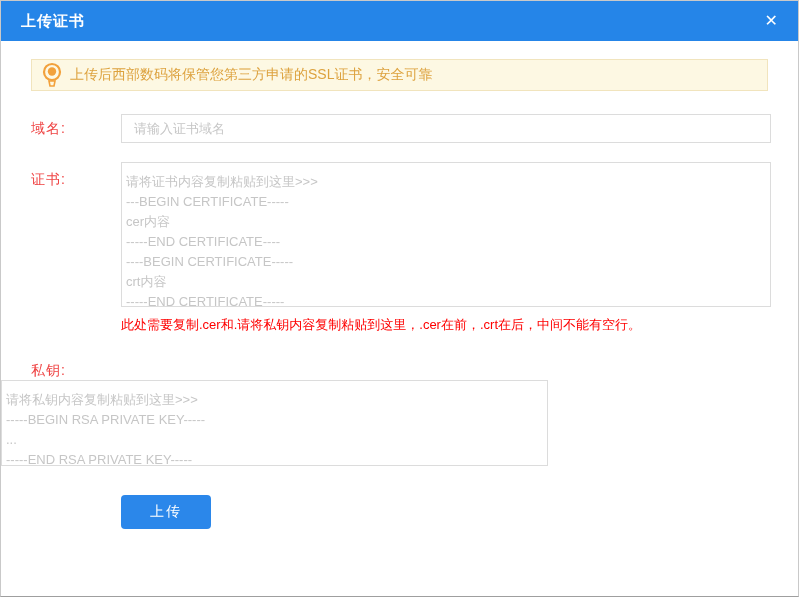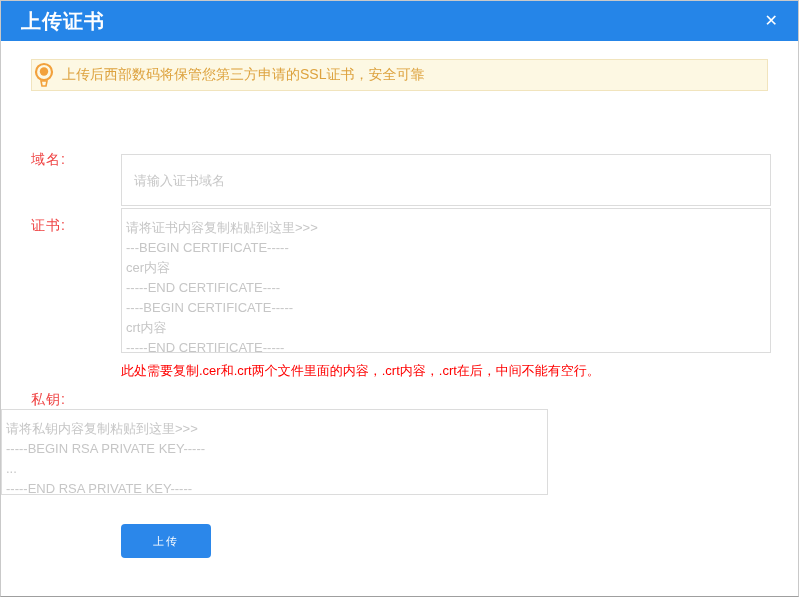--- a/index.html
+++ b/index.html
@@ -20,75 +20,74 @@
   
   .header {
     height: 40px;
     background: #2585e8;
     display: flex;
     align-items: center;
     padding: 0 20px;
   }
   .header .title {
     color: #fff;
-    font-size: 20px;
+    font-size: 15px;
     font-weight: bold;
     letter-spacing: 1px;
   }
   .header .close {
     margin-left: auto;
     color: #fff;
     font-size: 16px;
     font-weight: bold;
     cursor: pointer;
     line-height: 1;
   }
   
   .banner {
     margin: 18px 30px 0 30px;
     height: 32px;
     background: #fdf8e3;
     border: 1px solid #f1e4bd;
     display: flex;
     align-items: center;
-    padding: 0 2px;
+    padding: 0 10px;
   }
   .banner .bulb { display: inline-flex; margin-right: 8px; }
   .banner .banner-text {
     color: #dda23e;
     font-size: 14px;
   }
   
   .form { margin-top: 23px; }
   .row { display: flex; align-items: flex-start; }
   .row.center { align-items: center; }
-  .row + .row { margin-top: 2px; }
+  .row + .row { margin-top: 19px; }
   .row label {
     width: 120px;
     padding-left: 30px;
     font-size: 14px;
     color: #ef4444;
     letter-spacing: 1px;
   }
   .row.center label { padding-top: 0; }
   .row.top label { padding-top: 9px; }
   .field-col { width: 650px; }
   input.field, textarea.field {
     width: 650px;
     border: 1px solid #dcdcdc;
     background: #fff;
     font-family: "Liberation Sans", "DejaVu Sans", sans-serif;
     font-size: 13px;
     color: #333;
     outline: none;
   }
   input.field {
-    height: 52px;
+    height: 29px;
     padding: 0 12px;
-    margin-top: 40px;
   }
   textarea.field {
     resize: none;
     overflow: hidden;
     padding: 9px 4px;
     line-height: 20px;
     display: block;
   }
   textarea.cert { height: 145px; }
   textarea.pkey { height: 86px; width: 547px; }
@@ -102,21 +101,21 @@
     color: #fe0000;
   }
   .pkey-row { margin-top: 25px; flex-direction: column; }
   .upload-btn {
     display: block;
     margin: 29px 0 0 120px;
     width: 90px;
     height: 34px;
     background: #2b87ea;
     color: #fff;
-    font-size: 11px;
+    font-size: 14px;
     font-family: "Liberation Sans", "DejaVu Sans", sans-serif;
     border: none;
     border-radius: 4px;
     cursor: pointer;
     letter-spacing: 2px;
   }
 </style>
 </head>
 <body>
 
@@ -148,21 +147,21 @@
     <div class="row top">
       <label>证书:</label>
       <div class="field-col">
         <textarea class="field cert" placeholder="请将证书内容复制粘贴到这里&gt;&gt;&gt;
 ---BEGIN CERTIFICATE-----
 cer内容
 -----END CERTIFICATE----
 ----BEGIN CERTIFICATE-----
 crt内容
 -----END CERTIFICATE-----" style=""></textarea>
-        <div class="note">此处需要复制.cer和.crt两个文件里面的内容，.crt内容，.crt在后，中间不能有空行。</div>
+        <div class="note">此处需要复制.cer和.请将私钥内容复制粘贴到这里，.cer在前，.crt在后，中间不能有空行。</div>
       </div>
     </div>
 
     <div class="row top pkey-row">
       <label>私钥:</label>
       <textarea class="field pkey" placeholder="请将私钥内容复制粘贴到这里&gt;&gt;&gt;
 -----BEGIN RSA PRIVATE KEY-----
 ...
 -----END RSA PRIVATE KEY-----" style=""></textarea>
     </div>

